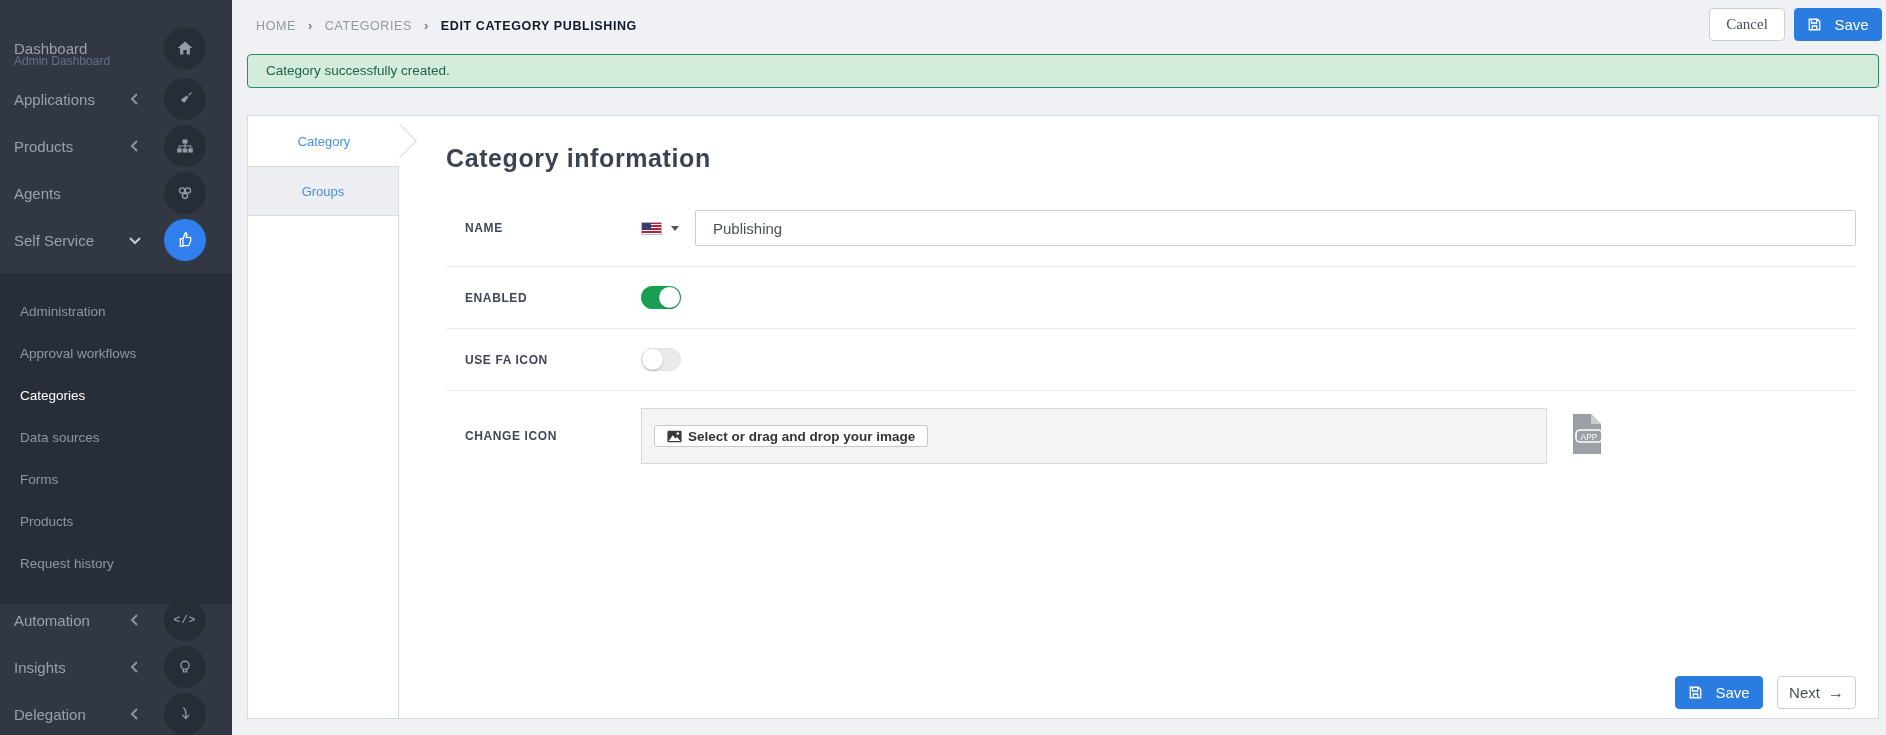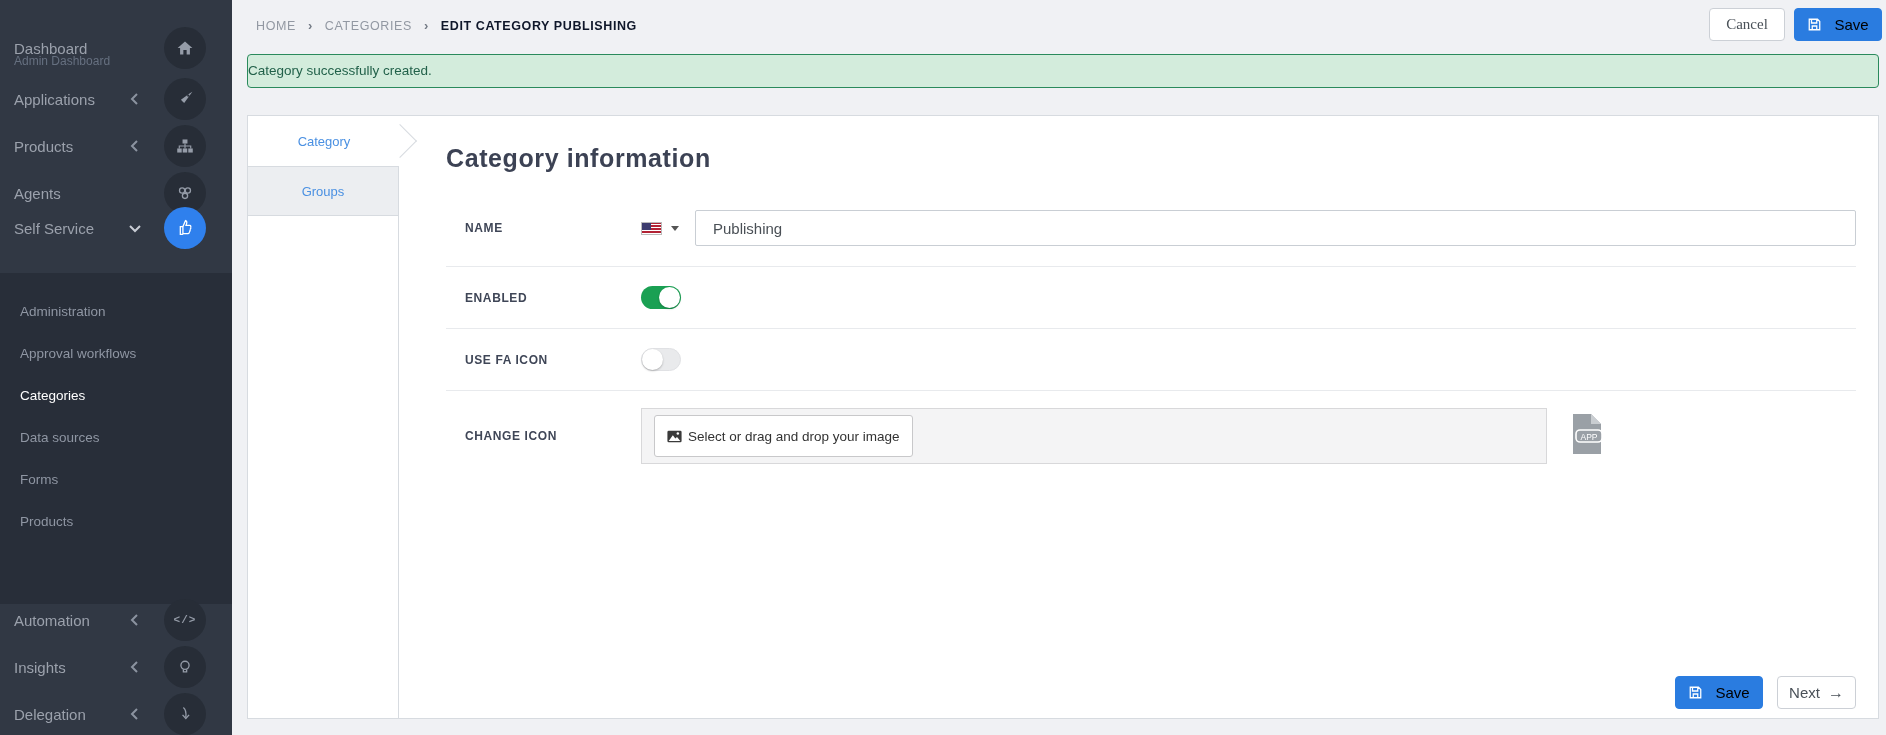--- a/index.html
+++ b/index.html
@@ -57,27 +57,27 @@
   .crumb { cursor:pointer; }
   .crumb-sep { color:#737a85; font-weight:bold; font-size:13px; }
   .crumb-current { color:#0f172a; font-weight:bold; }
   .top-actions { position:absolute; right:4px; top:8px; display:flex; gap:9px; }
   .btn {
     display:inline-flex; align-items:center; justify-content:center; gap:8px;
     height:33px; border-radius:4px; font-size:15px; cursor:pointer;
     font-family:"Liberation Sans", sans-serif;
   }
   .btn-cancel { background:#ffffff; border:1px solid #ccd0d6; color:#4a5158; width:76px;font-family:Liberation Serif, serif; }
-  .btn-primary { background:#2a7ce0; border:1px solid #2a7ce0; color:#000000; width:88px;gap:12px; }
+  .btn-primary { background:#2a7ce0; border:1px solid #2a7ce0; color:#ffffff; width:88px;gap:12px; }
   .btn-next { background:#ffffff; border:1px solid #ccd0d6; color:#4a5158; width:79px; }
   .floppy-icon svg { display:block; }
   .alert-success {
     position:absolute; left:15px; top:54px; width:1632px; height:34px;
     background:#d3ecdc; border:1px solid #2a8a5c; border-radius:4px;
-    font-size:13.5px; color:#22614a; line-height:32px; padding-left:0;
+    font-size:13.5px; color:#22614a; line-height:32px; padding-left:18px;
   }
   
   .panel {
     position:absolute; left:15px; top:115px; width:1632px; height:604px;
     background:#ffffff; border:1px solid #d7dbe0;
   }
   .tabs-col {
     position:absolute; left:0; top:0; width:151px; height:602px;
     border-right:1px solid #d7dbe0;
   }
@@ -135,22 +135,22 @@
   }
   .toggle.on .knob { right:1px; }
   .toggle.off .knob { left:0px; top:0px; }
   .row-icon { height:90px; align-items:center; }
   .dropzone {
     width:906px; height:56px; background:#f4f4f5; border:1px solid #d8d8da;
     display:flex; align-items:center; padding-left:12px; flex:none;
   }
   .upload-btn {
     display:inline-flex; align-items:center; gap:6px;
-    height:42px; padding:0 12px; background:#fff; border:1px solid #c8c8ca;
-    border-radius:3px; font-size:13.5px; color:#333; cursor:pointer;
+    height:22px; padding:0 12px; background:#fff; border:1px solid #c8c8ca;
+    border-radius:3px; font-size:13.5px; color:#333; cursor:pointer;font-weight:bold;
   }
   .app-file-icon { margin-left:18px; cursor:default; }
   .footer-actions { position:absolute; right:24px; bottom:9px; display:flex; gap:14px; }
   .arrow-glyph { font-size:16px; }
 </style>
 </head>
 <body>
 
 <div class="sidebar">
 
@@ -197,39 +197,40 @@
     <div class="side-label">Agents</div>
     <div class="icon-circle">
       <svg width="18" height="18" viewBox="0 0 22 22">
           <circle cx="7.5" cy="8" r="3.2"></circle>
           <circle cx="14.5" cy="8" r="3.2"></circle>
           <circle cx="11" cy="14.5" r="3.2"></circle>
         </svg>
     </div>
   </div>
 
-  <div class="side-row" style="top:204px;">
+  <div class="side-row" style="top:216px;">
     <div class="side-label">Self Service</div>
     <svg class="side-chevron" viewBox="0 0 14 14">
         <polyline points="2,5 7,10 12,5" fill="none" stroke="#c8ccd4" stroke-width="2"></polyline>
       </svg>
     <div class="icon-circle active">
       <svg width="19" height="19" viewBox="0 0 22 22">
           <path d="M8 19 V10 L11 3 C12.5 3.5 12.8 5 12.3 6.5 L11.6 8.5 H16 C17.2 8.5 17.5 10 16.8 10.8 M8 10 H5 V19 H8 M16.8 10.8 C17.5 11.5 17 13 16 13.2 M16 13.2 C16.8 14 16.2 15.6 15.2 15.8 M15.2 15.8 C15.8 16.6 15.3 18 14.2 18 H8" fill="none" stroke="#fff" stroke-width="1.5"></path>
         </svg>
     </div>
   </div>
 
   <div class="submenu">
     <div class="submenu-item">Administration</div>
     <div class="submenu-item">Approval workflows</div>
     <div class="submenu-item active">Categories</div>
     <div class="submenu-item">Data sources</div>
     <div class="submenu-item">Forms</div>
     <div class="submenu-item">Products</div>
+    <div class="submenu-item">Request history</div>
   </div>
 
   <div class="side-row" style="top:596px;">
     <div class="side-label">Automation</div>
     <svg class="side-chevron" viewBox="0 0 14 14">
         <polyline points="9,2 4,7 9,12" fill="none" stroke="#8b93a0" stroke-width="2"></polyline>
       </svg>
     <div class="icon-circle">
       <span class="code-glyph">&lt;/&gt;</span>
     </div>

